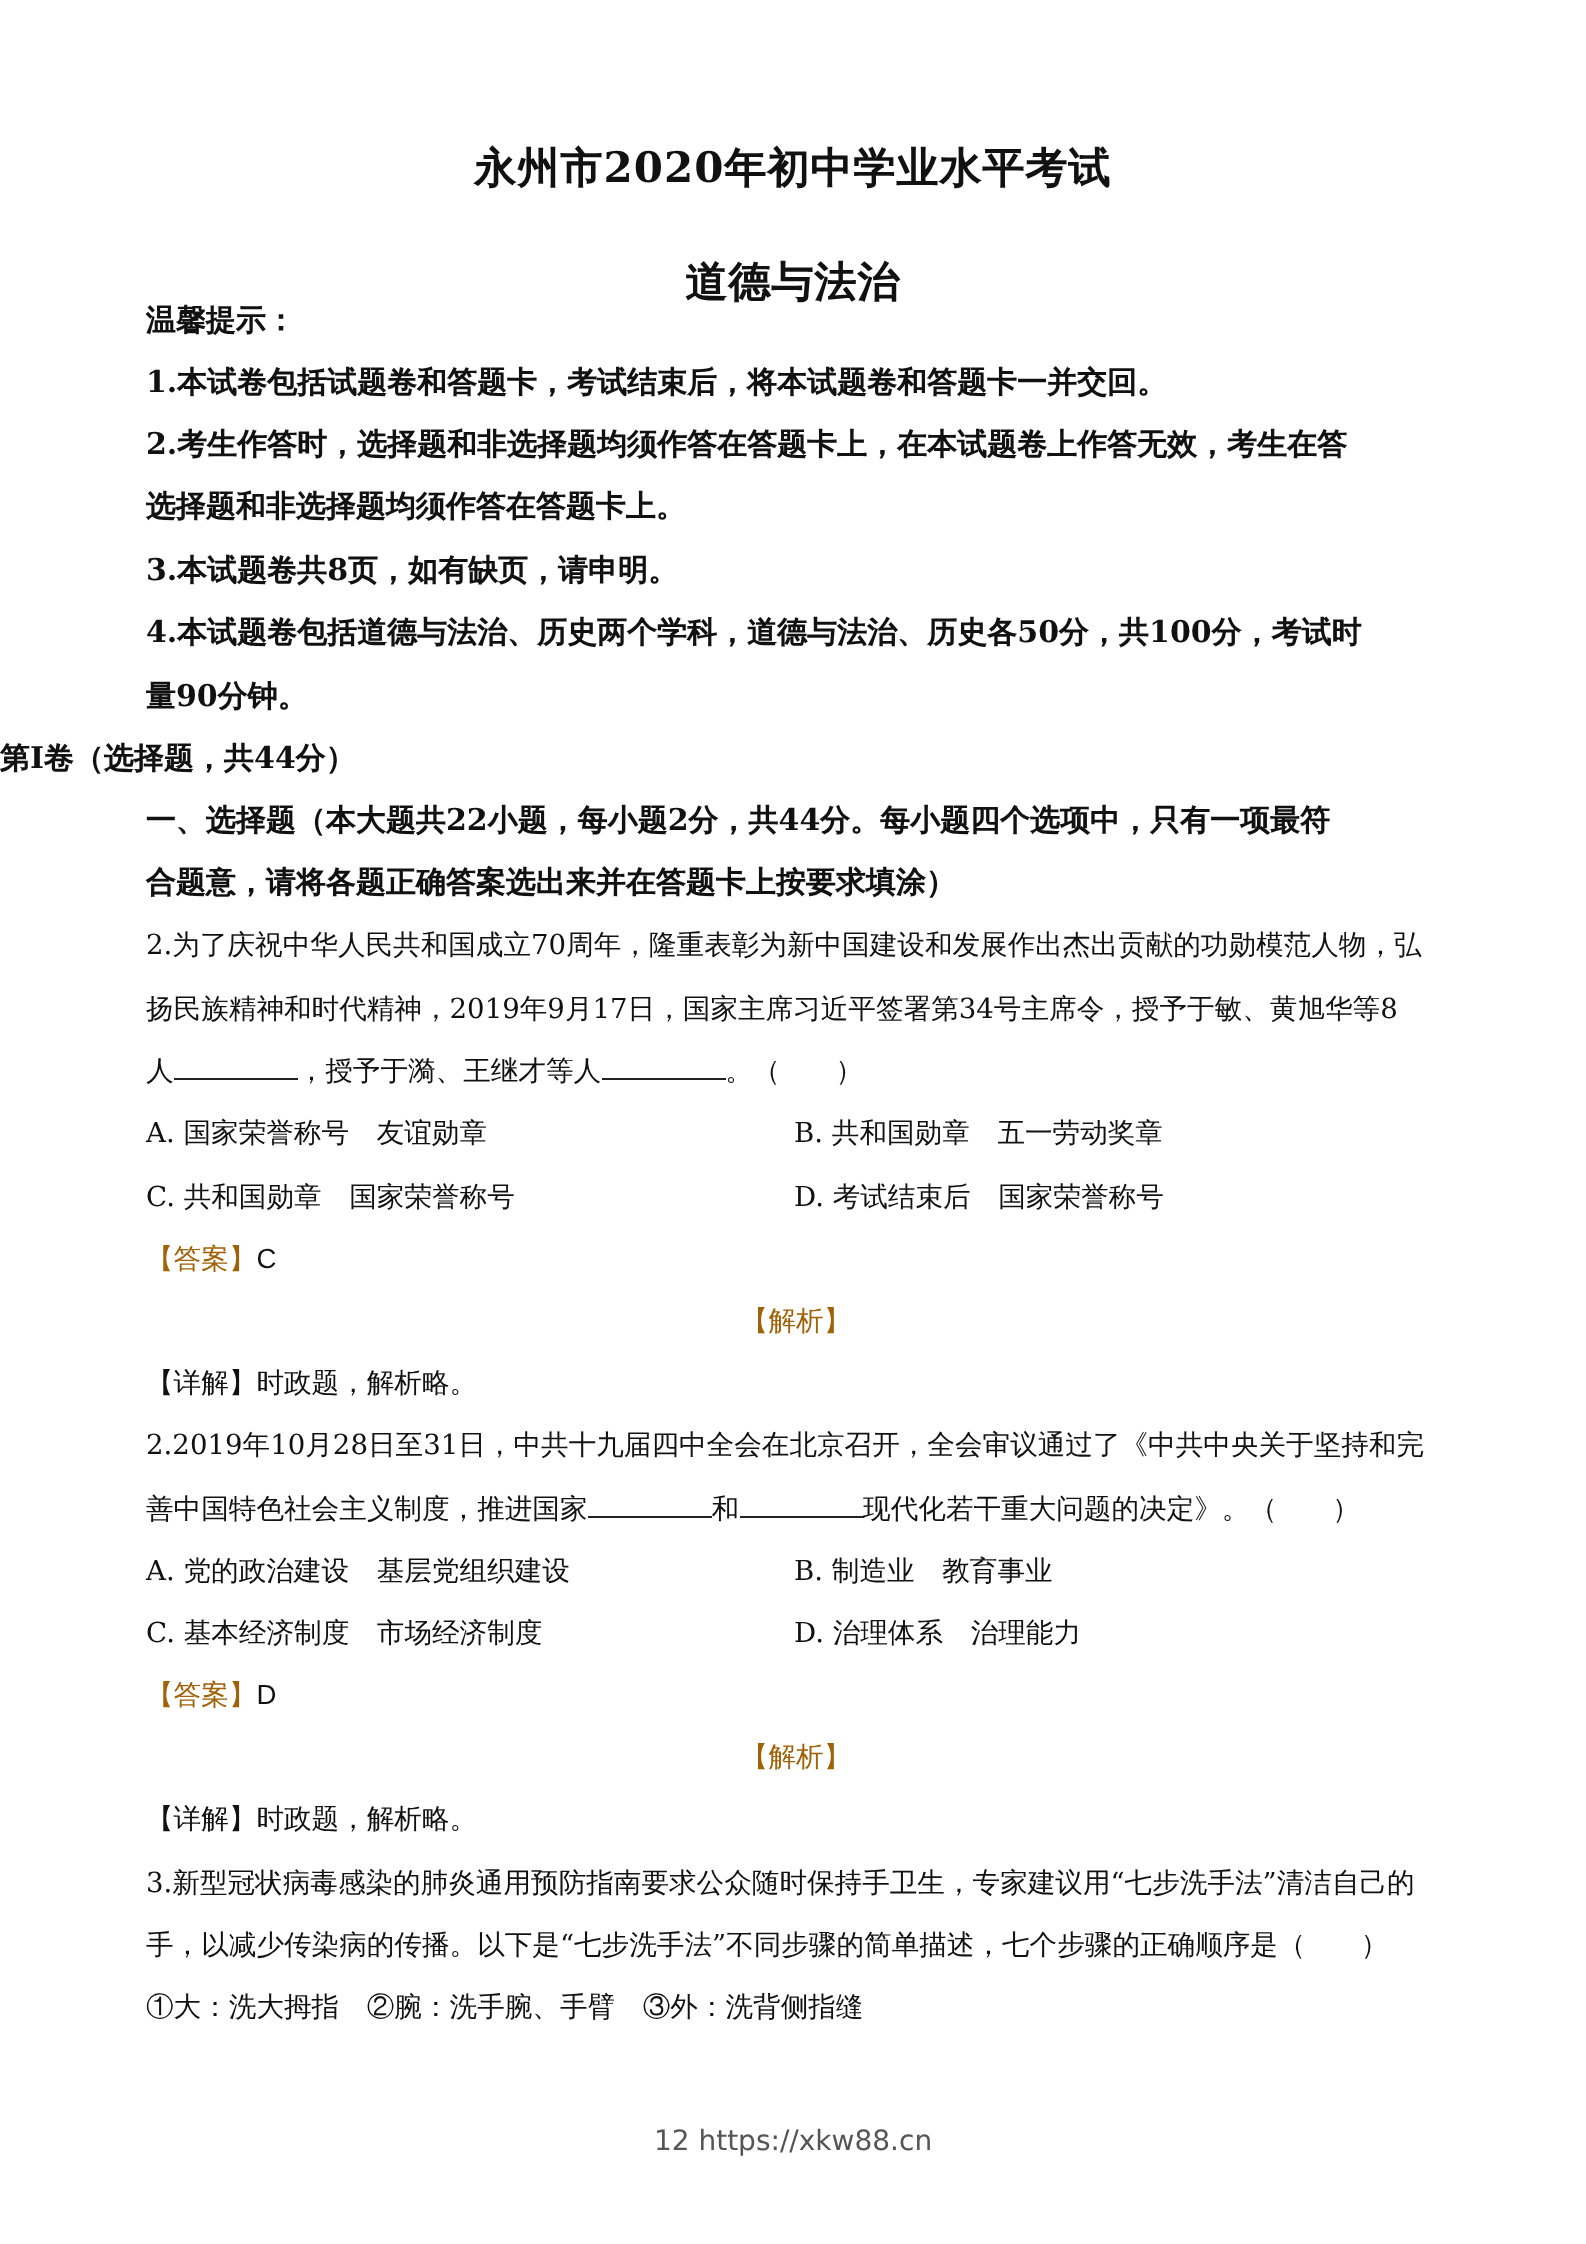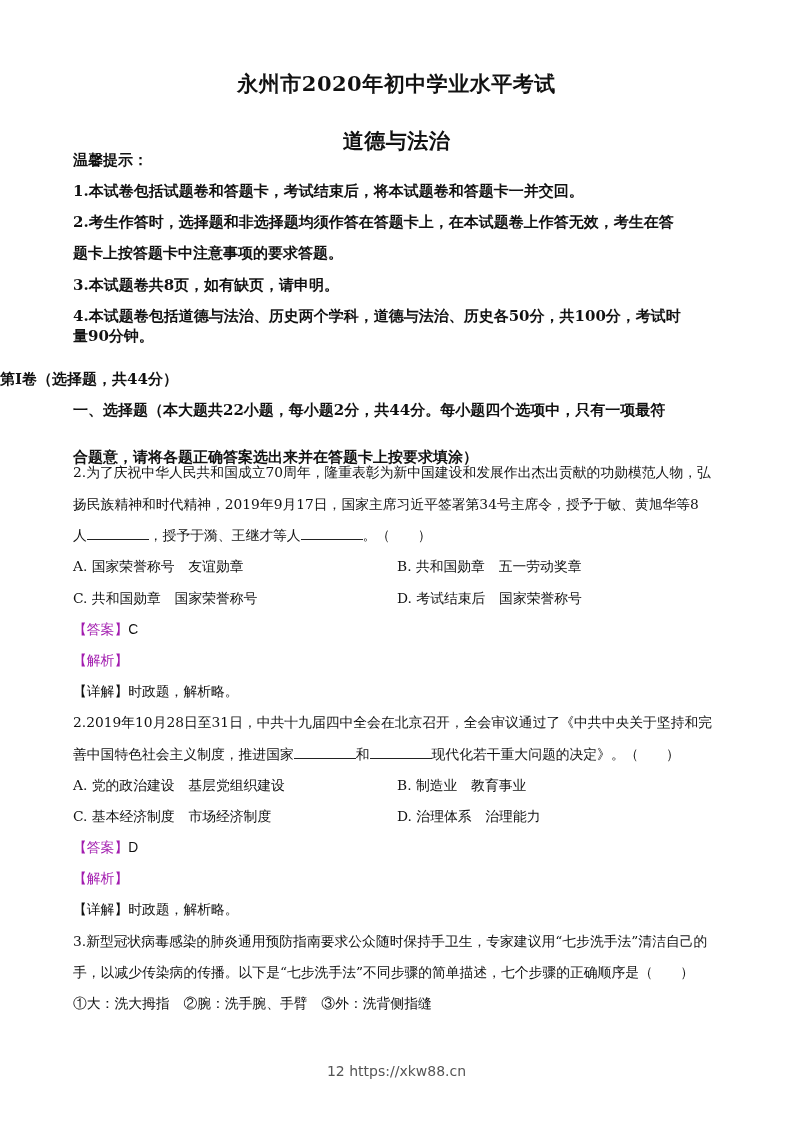--- a/index.html
+++ b/index.html
@@ -14,47 +14,47 @@
       font-weight: bold; font-size: 21px; letter-spacing: 0.5px;
     }
     .line {
       position: absolute; left: 73px; width: 650px;
       white-space: nowrap; font-size: 14.5px;
     }
     .bold { font-weight: bold; font-size: 15px; }
     .center { left: 0; width: 793px; text-align: left; }
     .q { font-size: 13.8px; }
     .opt { position: absolute; white-space: nowrap; font-size: 13.8px; }
-    .label { color: #a21caf; }
+    .label { color: #a16207; text-align: center; }
     .val { font-family: "Liberation Sans", sans-serif; color: #111; }
     .blank { display: inline-block; width: 62px; border-bottom: 1px solid #222; height: 12px; vertical-align: baseline; }
     .footer {
       position: absolute; top: 1063px; left: 0; width: 793px; text-align: center;
       font-family: "DejaVu Sans", sans-serif; font-size: 14px; color: #555;
     }
   </style>
 </head>
 <body>
 
 <div class="page">
 
   <div class="title" style="top:70px;">永州市2020年初中学业水平考试</div>
   <div class="title" style="top:127px;">道德与法治</div>
 
   <div class="line bold" style="top:151px;">温馨提示：</div>
   <div class="line bold" style="top:182px;">1.本试卷包括试题卷和答题卡，考试结束后，将本试题卷和答题卡一并交回。</div>
   <div class="line bold" style="top:213px;">2.考生作答时，选择题和非选择题均须作答在答题卡上，在本试题卷上作答无效，考生在答</div>
-  <div class="line bold" style="top:244px;">题卡上按答题卡中注意事项的要求答题。</div>
+  <div class="line bold" style="top:244px;">选择题和非选择题均须作答在答题卡上。</div>
   <div class="line bold" style="top:276px;">3.本试题卷共8页，如有缺页，请申明。</div>
   <div class="line bold" style="top:307px;">4.本试题卷包括道德与法治、历史两个学科，道德与法治、历史各50分，共100分，考试时</div>
-  <div class="line bold" style="top:327px;">量90分钟。</div>
+  <div class="line bold" style="top:339px;">量90分钟。</div>
 
   <div class="line bold center" style="top:370px;">第Ⅰ卷（选择题，共44分）</div>
   <div class="line bold" style="top:401px;">一、选择题（本大题共22小题，每小题2分，共44分。每小题四个选项中，只有一项最符</div>
-  <div class="line bold" style="top:432px;margin-top:16px;">合题意，请将各题正确答案选出来并在答题卡上按要求填涂）</div>
+  <div class="line bold" style="top:432px;">合题意，请将各题正确答案选出来并在答题卡上按要求填涂）</div>
 
   <div class="line q" style="top:464px;">2.为了庆祝中华人民共和国成立70周年，隆重表彰为新中国建设和发展作出杰出贡献的功勋模范人物，弘</div>
   <div class="line q" style="top:496px;">扬民族精神和时代精神，2019年9月17日，国家主席习近平签署第34号主席令，授予于敏、黄旭华等8</div>
   <div class="line q" style="top:527px;">
     <span>人</span><span class="blank"></span><span>，授予于漪、王继才等人</span><span class="blank"></span><span>。（　　）</span>
   </div>
   <div class="opt" style="left:73px; top:558px;">A.  国家荣誉称号　友谊勋章</div>
   <div class="opt" style="left:397px; top:558px;">B.  共和国勋章　五一劳动奖章</div>
   <div class="opt" style="left:73px; top:590px;">C.  共和国勋章　国家荣誉称号</div>
   <div class="opt" style="left:397px; top:590px;">D.  考试结束后　国家荣誉称号</div>

